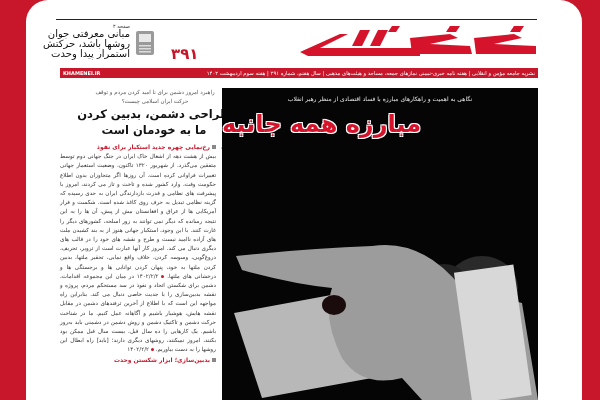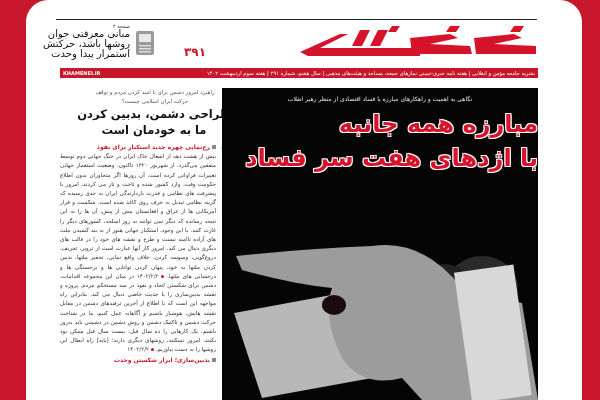--- a/index.html
+++ b/index.html
@@ -2,39 +2,39 @@
 <html><head>
 <meta charset="utf-8">
 <style>
   html,body{margin:0;padding:0;}
   body{width:600px;height:400px;overflow:hidden;background:#c8162a;position:relative;font-family:"DejaVu Sans",sans-serif;}
   .page{position:absolute;left:26px;top:0;width:556px;height:400px;background:#fff;border-radius:22px 22px 0 0;overflow:hidden;}
   .stripe-l{position:absolute;left:0;top:0;width:26px;height:400px;background:#c8162a;}
   .stripe-r{position:absolute;right:0;top:0;width:18px;height:400px;background:#c8162a;}
   .rule{position:absolute;left:30px;top:19px;width:481px;height:1px;background:#222;}
   .logo{position:absolute;left:274px;top:24px;width:238px;height:36px;}
-  .issue-num{position:absolute;left:145px;top:45px;font-size:12px;font-weight:bold;color:#c8162a;direction:rtl;margin-left:13px;}
+  .issue-num{position:absolute;left:145px;top:45px;font-size:15px;font-weight:bold;color:#c8162a;direction:rtl;}
   .book-icon{position:absolute;left:109px;top:30px;width:20px;height:26px;}
   .promo{position:absolute;left:34px;top:23px;width:70px;direction:rtl;text-align:right;}
   .promo .kicker{font-size:5px;color:#333;}
   .promo .line{font-size:10px;font-weight:normal;color:#111;line-height:10px;white-space:nowrap;}
   .banner{position:absolute;left:34px;top:68px;width:478px;height:10px;background:#c8162a;color:#fff;font-size:5.3px;line-height:10px;direction:rtl;white-space:nowrap;overflow:hidden;padding-right:3px;box-sizing:border-box;}
   .banner .site{position:absolute;left:3px;top:0;direction:ltr;font-weight:bold;font-size:5px;}
   .lead-q{position:absolute;left:62px;top:88px;width:134px;direction:rtl;text-align:center;font-size:5.5px;line-height:9px;color:#555;}
   .lead-title{position:absolute;left:50px;top:106px;width:156px;direction:rtl;text-align:center;font-size:11.5px;font-weight:bold;line-height:16px;color:#111;}
   .column{position:absolute;left:34px;top:142px;width:156px;direction:rtl;text-align:justify;font-size:5.6px;line-height:9.2px;color:#333;}
   .column .sub{color:#c8162a;font-weight:bold;font-size:6px;}
   .column .sq{display:inline-block;width:4px;height:4px;background:#888;margin-left:2px;}
   .column .dot{display:inline-block;width:3px;height:3px;background:#c8162a;border-radius:50%;}
   .sokhan{position:absolute;left:194px;top:144px;width:24px;text-align:center;direction:rtl;font-size:5px;line-height:6px;color:#333;}
   .sokhan-icon{position:absolute;left:196px;top:164px;width:19px;height:19px;border:1.2px solid #c8162a;border-radius:5px;box-sizing:border-box;}
   .sokhan-icon:after{content:"";position:absolute;left:4px;top:4px;width:9px;height:8px;border:1px solid #c8162a;border-radius:1px;}
   .photo{position:absolute;left:196px;top:88px;width:316px;height:312px;background:#050505;overflow:hidden;}
   .photo .kicker{position:absolute;top:7px;left:0;width:100%;text-align:center;color:#e6e6e6;font-size:6px;direction:rtl;}
-  .photo .h1{position:absolute;left:0;width:100%;text-align:right;color:#d5142c;font-weight:bold;font-size:24px;direction:rtl;text-shadow:0 0 1px #fff,1px 1px 0 #fff,-1px -1px 0 #fff,1px -1px 0 #fff,-1px 1px 0 #fff;}
+  .photo .h1{position:absolute;left:0;width:100%;text-align:left;color:#d5142c;font-weight:bold;font-size:24px;direction:rtl;text-shadow:0 0 1px #fff,1px 1px 0 #fff,-1px -1px 0 #fff,1px -1px 0 #fff,-1px 1px 0 #fff;}
   .photo svg{position:absolute;left:0;top:0;}
 </style>
 </head>
 <body>
 
 <div class="stripe-l"></div>
 <div class="stripe-r"></div>
 
 <div class="page">
   <div class="rule"></div>
@@ -94,15 +94,14 @@
       <ellipse cx="260" cy="200" rx="36" ry="32" fill="#2a2a2a"></ellipse>
       <ellipse cx="222" cy="200" rx="26" ry="24" fill="#222"></ellipse>
       <rect x="170" y="250" width="100" height="8" fill="#333" transform="rotate(-25 220 254)"></rect>
       <polygon points="12,225 120,205 150,290 40,310" fill="#b8b8b8"></polygon>
       <path d="M14 168 Q90 160 150 158 Q200 150 240 200 L300 215 L316 312 L200 312 L180 290 Q140 300 120 270 Q100 230 110 200 Q70 196 20 182 Z" fill="#9c9c9c"></path>
       <rect x="240" y="180" width="60" height="132" fill="#d8d8d8" transform="rotate(-8 270 240)"></rect>
       <ellipse cx="112" cy="217" rx="12" ry="10" fill="#1a0c0c"></ellipse>
     </svg>
     <div class="kicker">نگاهی به اهمیت و راهکارهای مبارزه با فساد اقتصادی از منظر رهبر انقلاب</div>
     <div class="h1" style="top:22px">مبارزه همه جانبه</div>
-    <div class="h1" style="top:56px">با اژدهای هفت سر فساد</div>
   </div>
 </div>
 
 </body></html>

